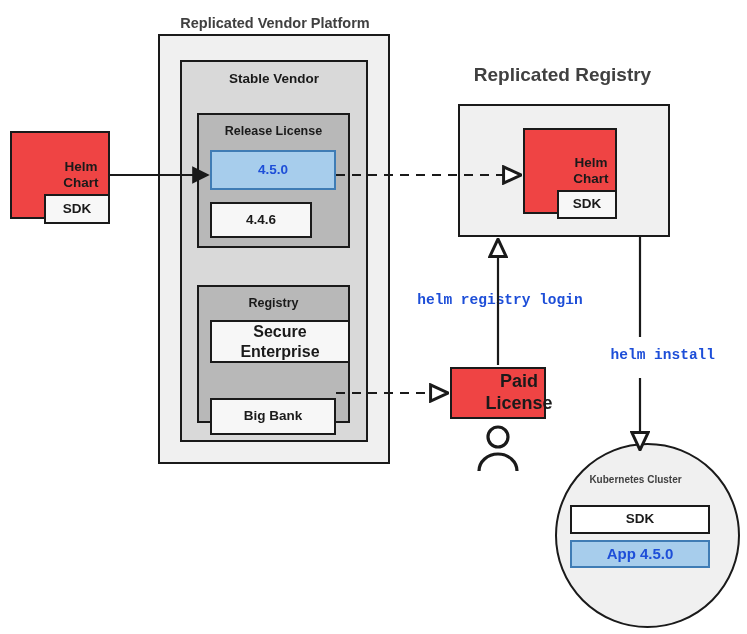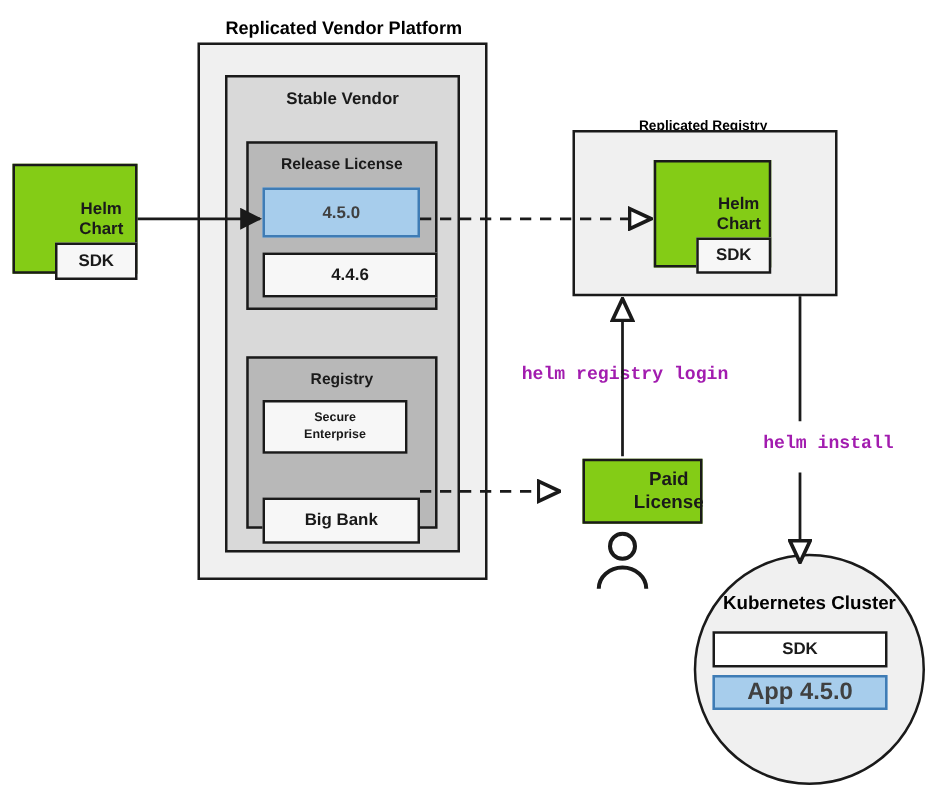--- a/index.html
+++ b/index.html
@@ -25,46 +25,46 @@
     align-items: center;
     justify-content: center;
     text-align: center;
     font-weight: bold;
     color: #1a1a1a;
     line-height: 1.22;
   }
   .lbl {
     position: absolute;
     font-weight: bold;
-    color: #000000;
+    color: #404040;
     text-align: center;
     line-height: 1.25;
     white-space: pre;
   }
   .mono {
     position: absolute;
     font-family: "Liberation Mono", "DejaVu Sans Mono", monospace;
     font-weight: bold;
-    color: #a21caf;
+    color: #1d4ed8;
     text-align: center;
     white-space: pre;
     letter-spacing: 0px;
   }
   
   .fill-platform { background: #f0f0f0; }
   .fill-channel  { background: #d9d9d9; }
   .fill-group    { background: #b8b8b8; }
   .fill-white    { background: #f7f7f7; }
   .fill-pure     { background: #ffffff; }
-  .fill-gray     { background: #84cc16; padding-left: 42px; }
+  .fill-gray     { background: #ef4444; padding-left: 42px; }
   .fill-registry { background: #f0f0f0; }
   .fill-blue {
     background: #a7cdec;
     border-color: #3f7cb5;
-    color: #404040;
+    color: #1d4ed8;
   }
   
   .box.top-label {
     align-items: flex-start;
     padding-top: 9px;
   }
   .circle {
     position: absolute;
     box-sizing: border-box;
     border: 2px solid #1a1a1a;
@@ -84,80 +84,80 @@
     position: absolute;
   }
 </style>
 </head>
 <body>
 
 <div id="canvas">
 
   <div class="lbl" style="left:155px; top:14px; width:240px; font-size:14.5px;">Replicated Vendor Platform</div>
 
-  <div class="lbl" style="left:455px; top:95px; width:215px; font-size:11px;">Replicated Registry</div>
+  <div class="lbl" style="left:455px; top:63px; width:215px; font-size:19px;">Replicated Registry</div>
 
   <div class="box fill-gray" style="left:10px; top:131px; width:100px; height:88px; font-size:13.5px;">
     <span>Helm Chart</span>
   </div>
   <div class="box fill-white" style="left:44px; top:194px; width:66px; height:30px; font-size:13.5px; z-index:4;">
     <span>SDK</span>
   </div>
 
   <div class="box fill-platform" style="left:158px; top:34px; width:232px; height:430px;"></div>
 
   <div class="box fill-channel top-label" style="left:180px; top:60px; width:188px; height:382px; font-size:13.5px;">
     <span>Stable Vendor</span>
   </div>
 
   <div class="box fill-group top-label" style="left:197px; top:113px; width:153px; height:135px; font-size:12.5px;">
     <span>Release License</span>
   </div>
   <div class="box fill-blue" style="left:210px; top:150px; width:126px; height:40px; font-size:13.5px; z-index:5;">
     <span>4.5.0</span>
   </div>
-  <div class="box fill-white" style="left:210px; top:202px; width:140px; height:36px; font-size:13.5px; z-index:5;">
+  <div class="box fill-white" style="left:210px; top:202px; width:102px; height:36px; font-size:13.5px; z-index:5;">
     <span>4.4.6</span>
   </div>
 
   <div class="box fill-group top-label" style="left:197px; top:285px; width:153px; height:138px; font-size:12.5px;">
     <span>Registry</span>
   </div>
-  <div class="box fill-white" style="left:210px; top:320px; width:116px; height:43px; font-size:10px; z-index:5;">
+  <div class="box fill-white" style="left:210px; top:320px; width:140px; height:43px; font-size:16px; z-index:5;">
     <span style="white-space:pre-line;">Secure
 Enterprise</span>
   </div>
   <div class="box fill-white" style="left:210px; top:375px; width:126px; height:37px; font-size:13.5px; z-index:5;margin-top:23px;">
     <span>Big Bank</span>
   </div>
 
   <div class="box fill-registry" style="left:458px; top:104px; width:212px; height:133px;"></div>
   <div class="box fill-gray" style="left:523px; top:128px; width:94px; height:86px; font-size:13.5px; z-index:3;">
     <span>Helm Chart</span>
   </div>
   <div class="box fill-white" style="left:557px; top:190px; width:60px; height:29px; font-size:13.5px; z-index:4;">
     <span>SDK</span>
   </div>
 
-  <div class="box fill-gray" style="left:466px; top:367px; width:96px; height:52px; font-size:15px;">
+  <div class="box fill-gray" style="left:450px; top:367px; width:96px; height:52px; font-size:18px;">
     <span style="white-space:pre-line;">Paid
 License</span>
   </div>
 
   <svg class="person" style="left:472px; top:425px;" width="52" height="48" viewBox="0 0 52 48">
     <circle cx="26" cy="12" r="10" fill="none" stroke="#1a1a1a" stroke-width="3.2"></circle>
     <path d="M 7 46 a 19 17 0 0 1 38 0" fill="none" stroke="#1a1a1a" stroke-width="3.2"></path>
   </svg>
 
   <div class="circle" style="left:555px; top:443px; width:185px; height:185px;"></div>
-  <div class="lbl" style="left:560px; top:474px; width:175px; font-size:15px;">Kubernetes Cluster</div>
+  <div class="lbl" style="left:548px; top:474px; width:175px; font-size:10px;">Kubernetes Cluster</div>
   <div class="box fill-pure" style="left:570px; top:505px; width:140px; height:29px; font-size:13.5px;">
     <span>SDK</span>
   </div>
-  <div class="box fill-blue" style="left:570px; top:540px; width:140px; height:28px; font-size:19px;">
+  <div class="box fill-blue" style="left:570px; top:540px; width:140px; height:28px; font-size:15px;">
     <span>App 4.5.0</span>
   </div>
 
   <div class="mono" style="left:390px; top:292px; width:220px; font-size:14.5px;">helm registry login</div>
   <div class="mono" style="left:565px; top:347px; width:150px; font-size:14.5px;text-align:right;">helm install</div>
 
   <svg class="edges">
     <defs>
       <marker id="solidArrow" viewBox="0 0 10 10" refX="9" refY="5" markerWidth="8" markerHeight="8" orient="auto-start-reverse">
         <path d="M 0 0 L 10 5 L 0 10 z" fill="#1a1a1a"></path>

